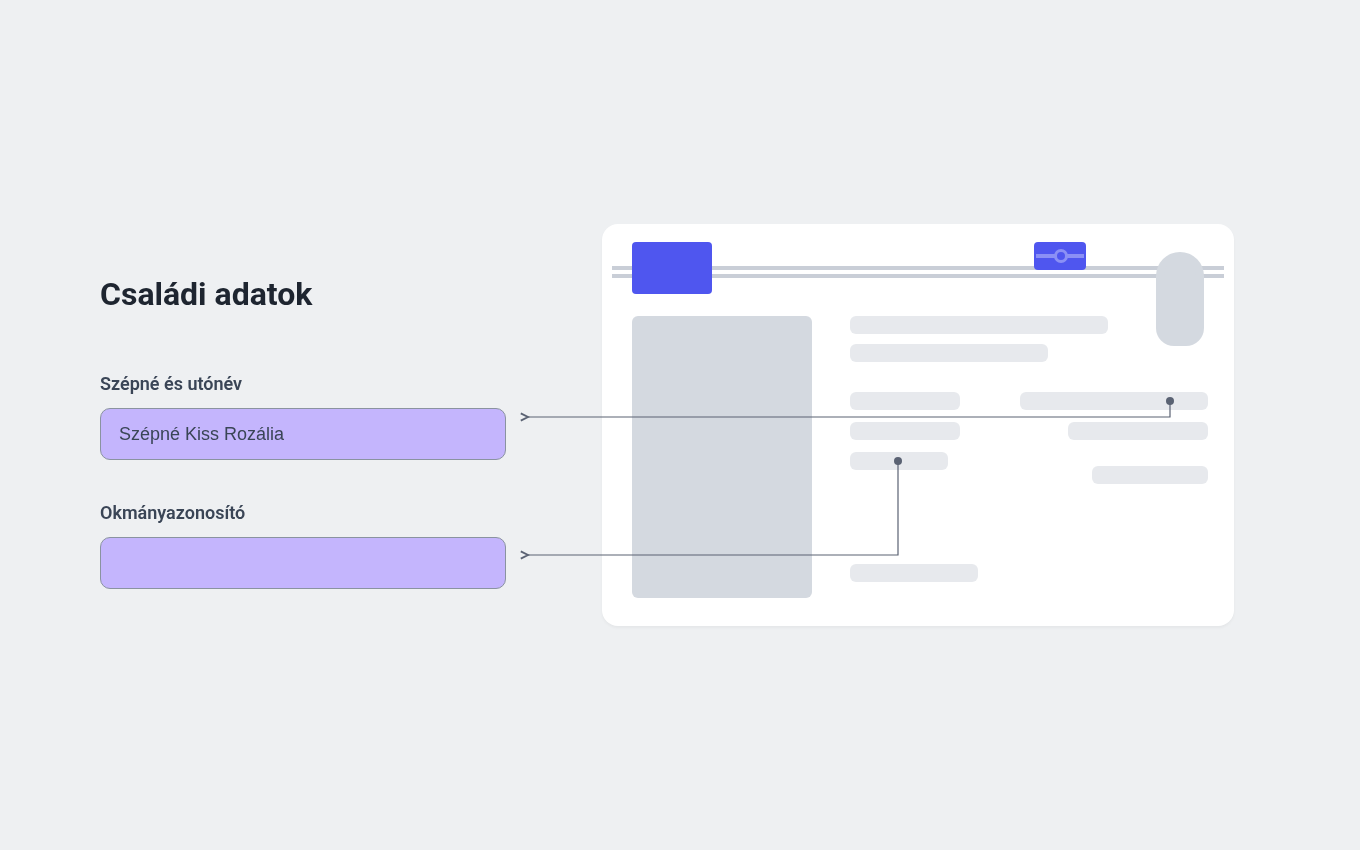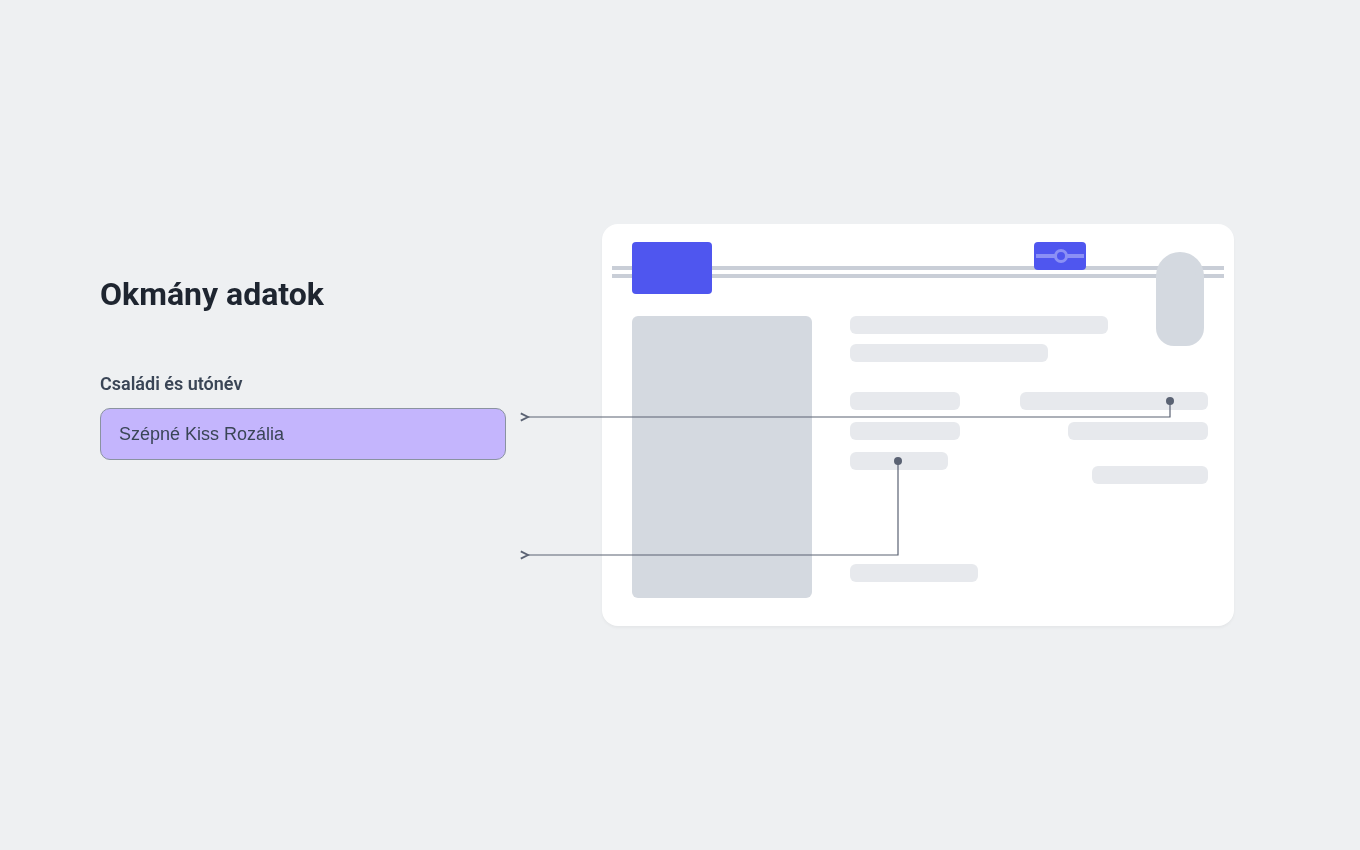--- a/index.html
+++ b/index.html
@@ -161,27 +161,31 @@
       top: 0;
       width: 1360px;
       height: 850px;
       pointer-events: none;
     }
   </style>
 </head>
 <body>
 
 <div class="form-section">
-  <h1 class="form-title">Okmány adatok</h1>
+  <h1 class="form-title">Családi adatok</h1>
 
   <div class="form-group">
-    <label class="form-label">Családi és utónév</label>
+    <label class="form-label">Szépné és utónév</label>
     <input class="form-input" type="text" value="Szépné Kiss Rozália" style="">
   </div>
 
+  <div class="form-group">
+    <label class="form-label">Okmányazonosító</label>
+    <input class="form-input" type="text" value="" style="">
+  </div>
 </div>
 
 <div class="id-card">
   <div class="card-top-line"></div>
   <div class="card-top-line2"></div>
   <div class="blue-rect"></div>
   <div class="chip-rect"></div>
   <div class="chip-inner"></div>
   <div class="chip-circle"></div>
   <div class="fingerprint"></div>

